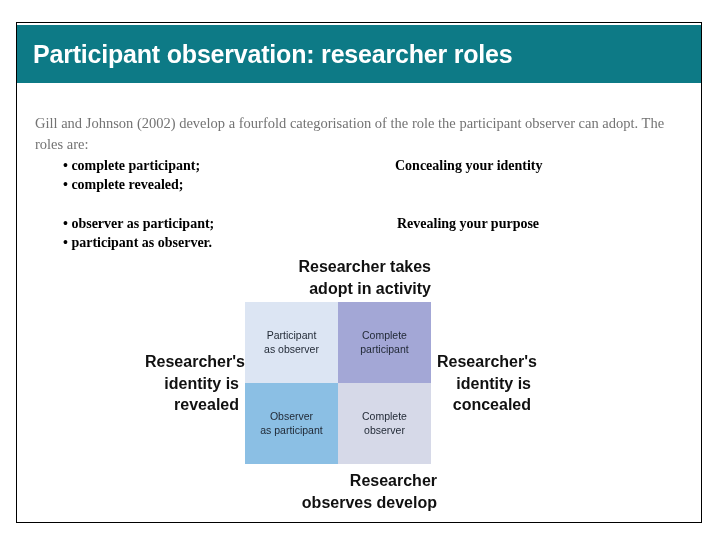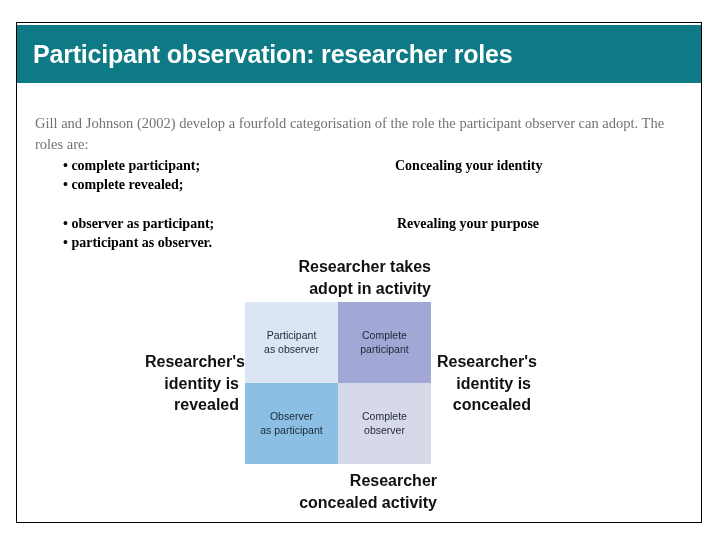--- a/index.html
+++ b/index.html
@@ -183,21 +183,21 @@
     </div>
 
     <div class="axis-label" id="axis-right">
       <span>Researcher's</span><br>
       <span>identity is</span><br>
       <span>concealed</span>
     </div>
 
     <div class="axis-label" id="axis-bottom">
       <span>Researcher</span><br>
-      <span>concealed activity</span>
+      <span>observes develop</span>
     </div>
 
     <div id="matrix">
       <div class="cell" id="cell-tl">
         <div>
           <span>Participant</span>
           <span>as observer</span>
         </div>
       </div>
       <div class="cell" id="cell-tr">

